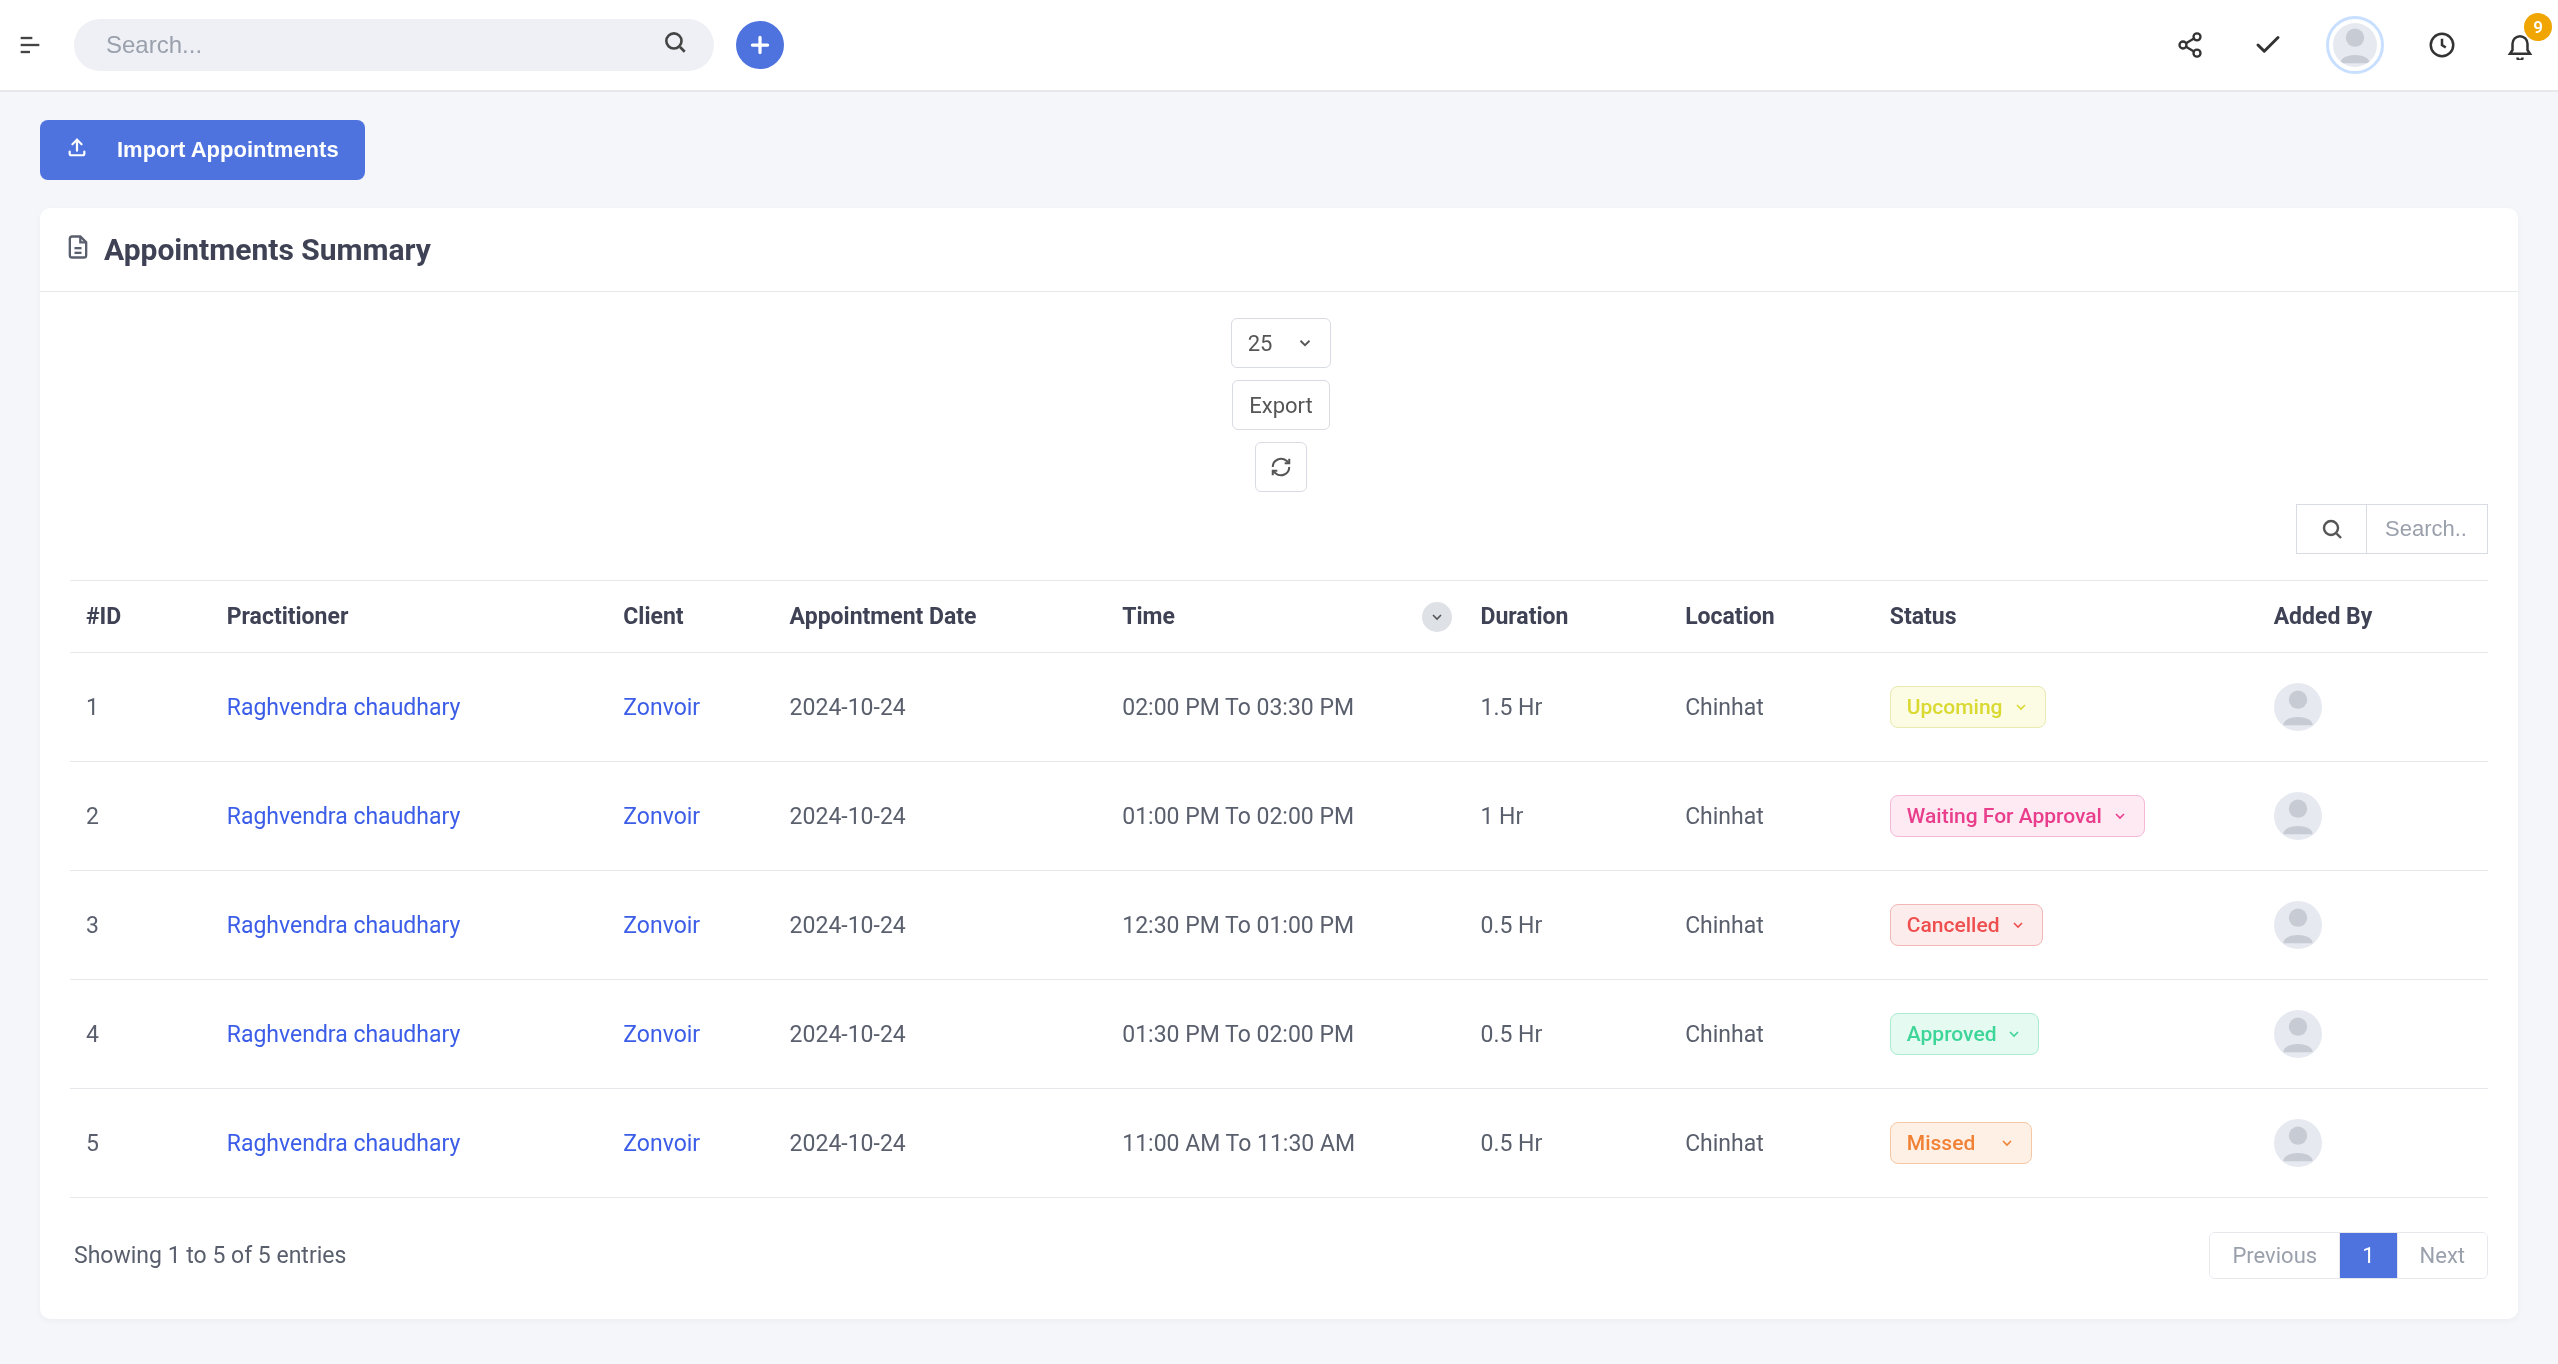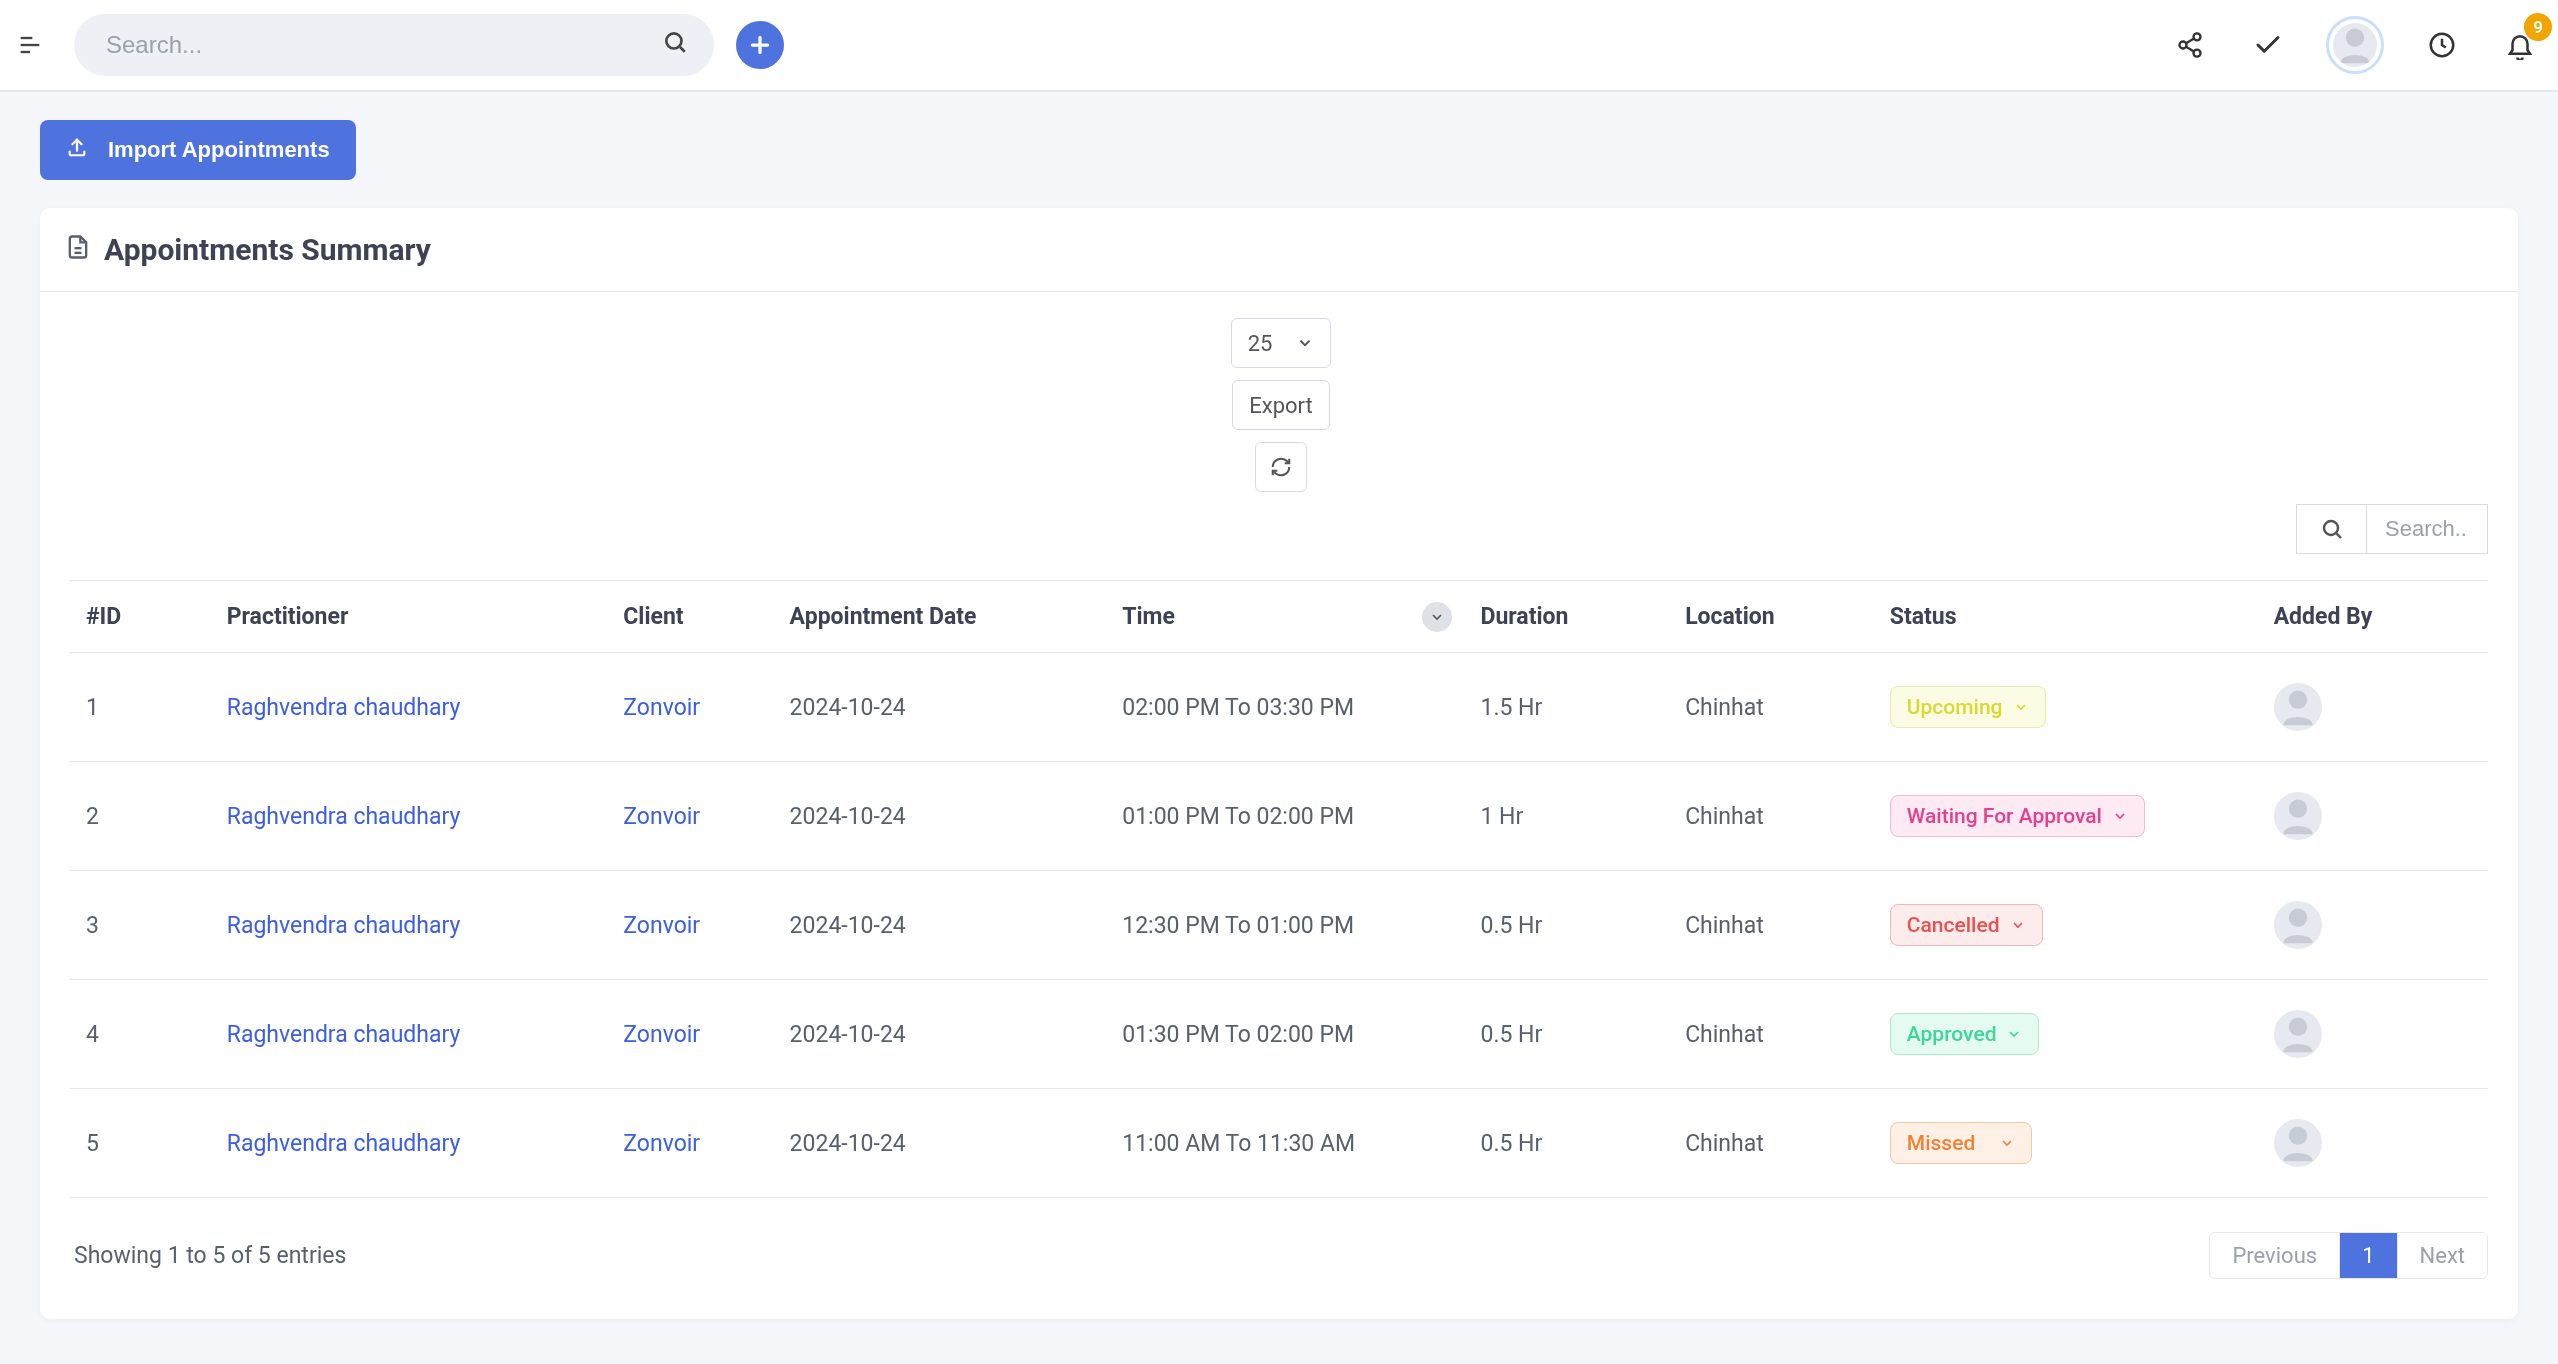--- a/index.html
+++ b/index.html
@@ -35,21 +35,21 @@
   }
   .hamburger {
     width: 44px; height: 44px;
     display: flex; align-items: center; justify-content: center;
     color: #444;
     cursor: pointer;
   }
   .search-wrap {
     position: relative;
     width: 640px;
-    height: 62px;
+    height: 52px;
     background: #eef0f5;
     border-radius: 31px;
     display: flex; align-items: center;
     padding: 0 30px;
   }
   .search-wrap input {
     border: none; outline: none; background: transparent;
     font-size: 24px; width: 100%; color: #555;
   }
   .search-wrap input::placeholder { color: #9aa0ac; }
@@ -89,21 +89,21 @@
     padding: 28px 40px;
   }
   .import-btn {
     background: var(--primary);
     color: #fff;
     border: none;
     border-radius: 8px;
     font-size: 22px;
     font-weight: 600;
     padding: 16px 26px;
-    display: inline-flex; align-items: center; gap: 20px;
+    display: inline-flex; align-items: center; gap: 29px;
     cursor: pointer;
   }
 
   .panel {
     margin-top: 28px;
     background: #fff;
     border-radius: 10px;
     box-shadow: 0 2px 6px rgba(0,0,0,.04);
     padding: 0;
   }

